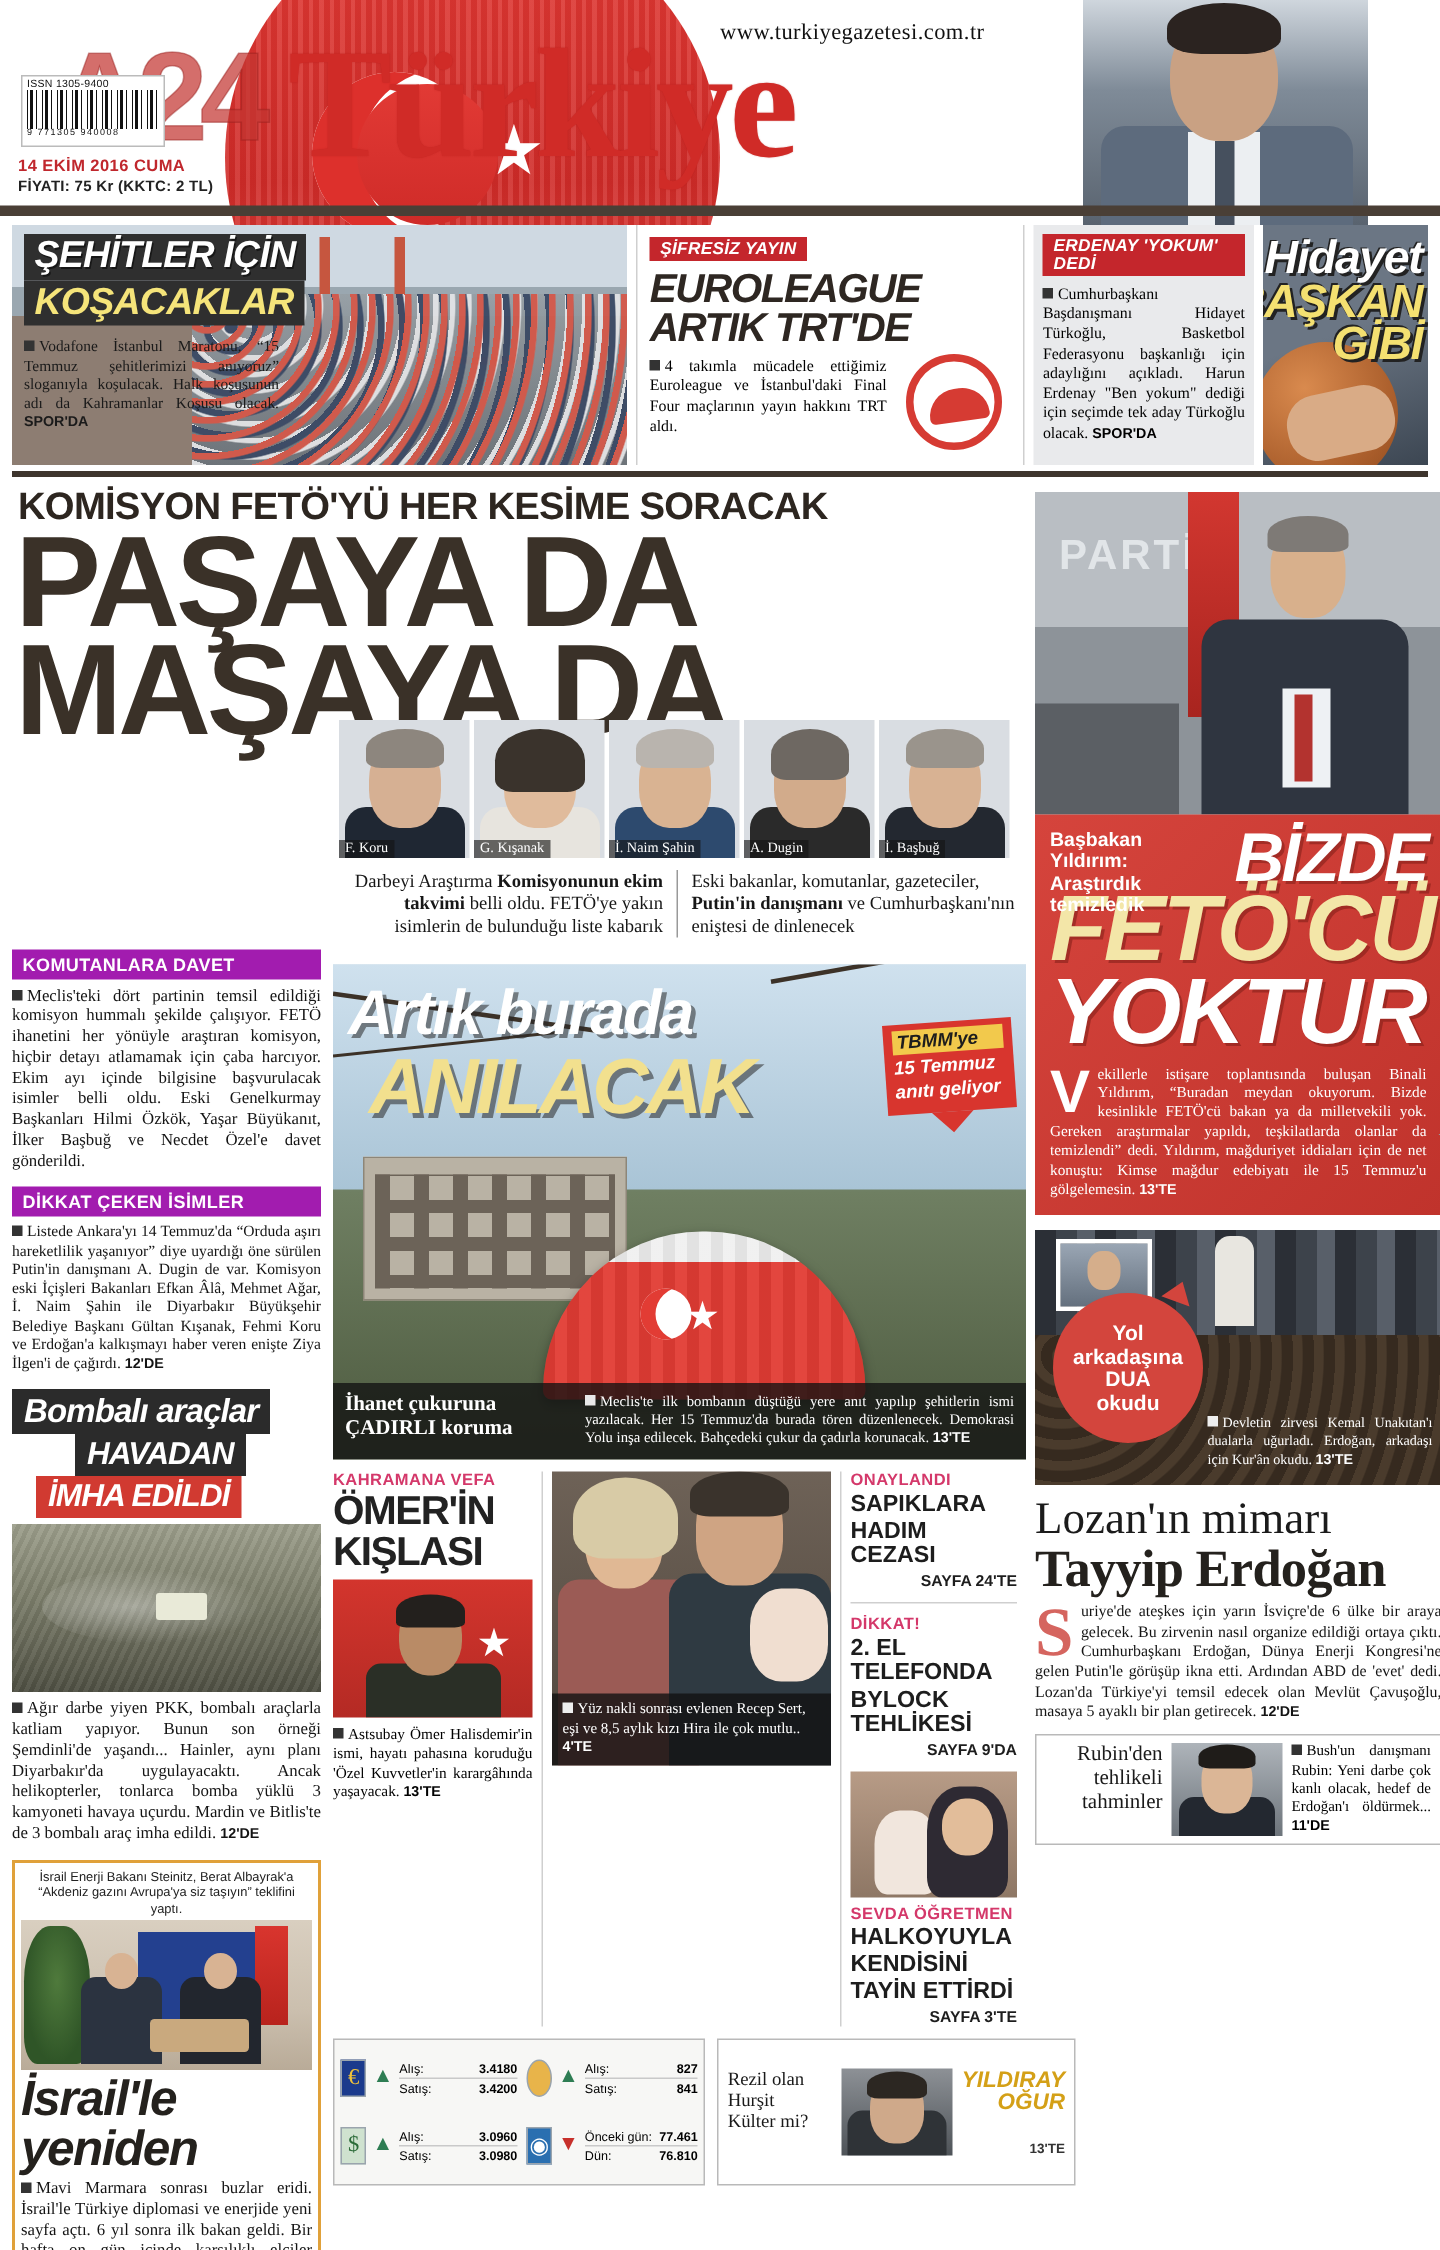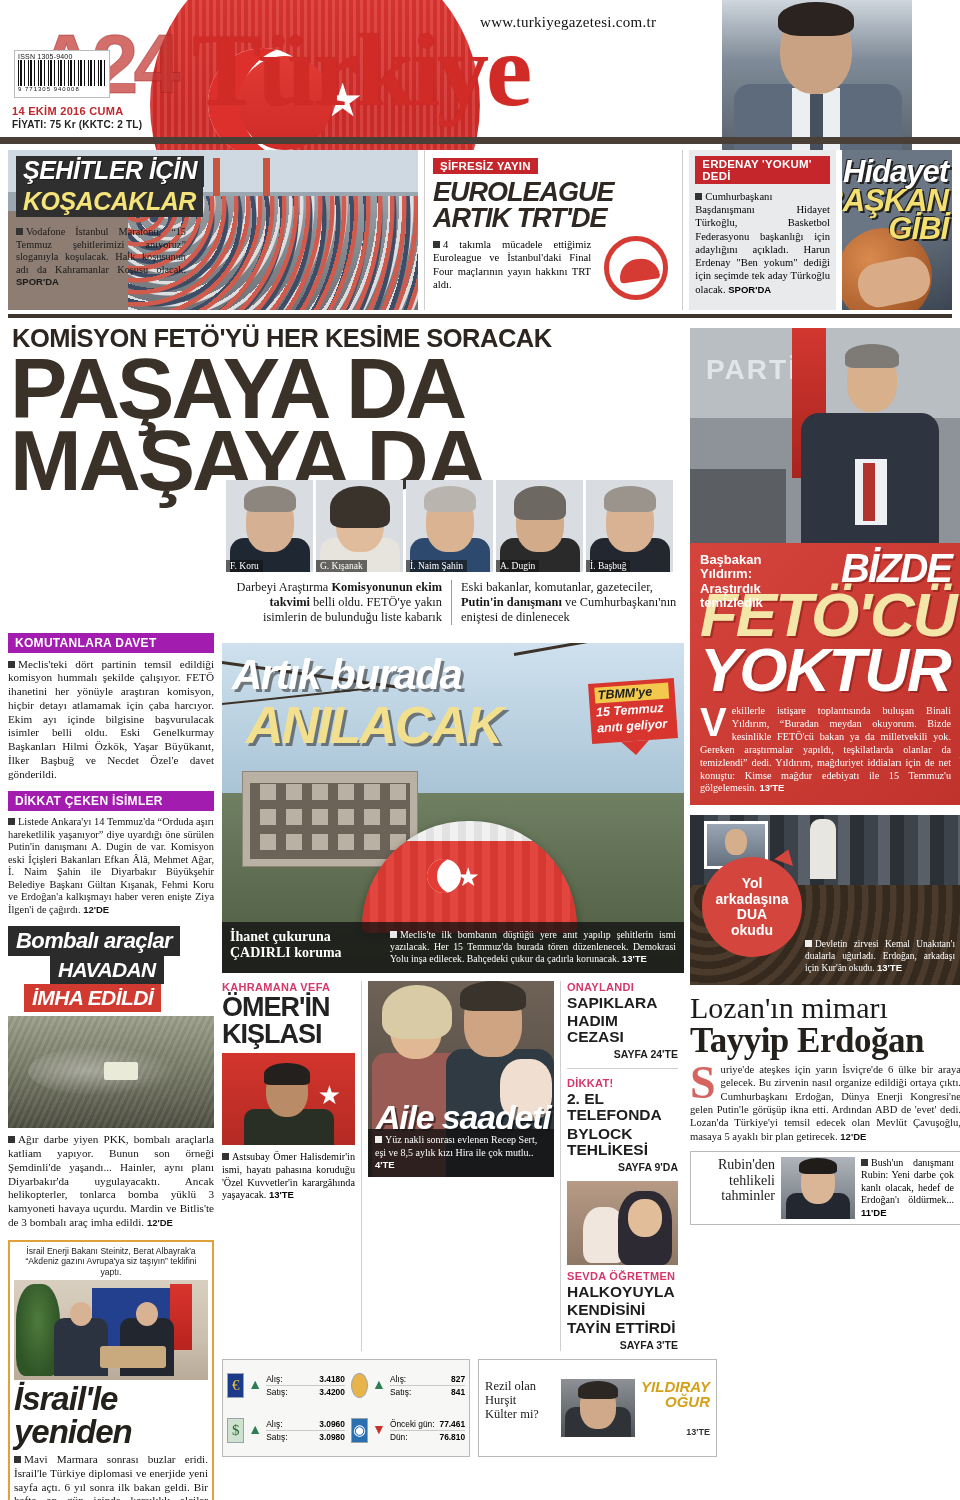--- a/index.html
+++ b/index.html
@@ -114,21 +114,21 @@
     position:absolute; left:8px; top:76px; width:170px;
     font-family:"Liberation Serif",serif; font-size:10.3px; line-height:1.22; color:#1a1a1a;
     text-align:justify;
   }
   .sq { display:inline-block; width:7px;height:7px;background:#333; margin-right:3px; vertical-align:baseline;}
   .pg { font-family:"Liberation Sans",sans-serif; font-weight:bold; font-size:9.5px; }
 
   .tz-euro { width:265px; background:#fff; border-left:1px solid #cfcfcf; border-right:1px solid #cfcfcf; padding:6px 8px 0;}
   .kicker-red {
     display:inline-block; background:#c4262c; color:#fff; font-family:"Liberation Sans",sans-serif;
-    font-weight:bold; font-size:11.5px; padding:2px 7px; letter-spacing:.2px;
+    font-weight:bold; font-style:italic; font-size:11.5px; padding:2px 7px; letter-spacing:.2px;
   }
   .euro-head {
     font-family:"Liberation Sans",sans-serif; font-weight:bold; font-style:italic; color:#2e2722;
     font-size:27px; line-height:.98; letter-spacing:-1px; margin-top:5px;
   }
   .euro-copy{ margin-top:6px; width:158px; font-size:10.6px; line-height:1.26; text-align:justify;}
   .euro-logo{
     position:absolute; right:14px; bottom:10px; width:64px;height:64px; border-radius:50%;
     border:5px solid #d63b33; background:#fff;
   }
@@ -393,21 +393,21 @@
   .yp-flagred{position:absolute; left:102px; top:0; width:34px;height:150px;background:linear-gradient(180deg,#d23730,#a8241f);}
 
   .bizde{
     position:relative; background:linear-gradient(135deg,#d5443c 0%, #c0332c 100%); padding:8px 10px 10px; overflow:hidden;
   }
   .bizde-kicker{
     position:absolute; left:10px; top:10px; width:92px;
     font-family:"Liberation Sans",sans-serif; font-weight:bold; font-size:13px; color:#fff; line-height:1.1;
   }
   .bizde-l1{ text-align:right; font-family:"Liberation Sans",sans-serif; font-weight:bold; font-style:italic;
-    font-size:40px; color:#fff; line-height:.88; letter-spacing:-2px; text-shadow:2px 2px 0 rgba(120,25,20,.5);}
+    font-size:46px; color:#fff; line-height:.88; letter-spacing:-2px; text-shadow:2px 2px 0 rgba(120,25,20,.5);}
   .bizde-l2{ text-align:left; font-family:"Liberation Sans",sans-serif; font-weight:bold; font-style:italic;
     font-size:62px; color:#f3e6a8; line-height:.88; letter-spacing:-2px; margin-top:2px; text-shadow:2px 2px 0 rgba(120,25,20,.5);}
   .bizde-l3{ text-align:left; font-family:"Liberation Sans",sans-serif; font-weight:bold; font-style:italic;
     font-size:62px; color:#fff; line-height:.88; letter-spacing:-2px; text-shadow:2px 2px 0 rgba(120,25,20,.5);}
   .bizde-body{
     margin-top:8px; font-family:"Liberation Serif",serif; font-size:10.2px; line-height:1.26; color:#fff; text-align:justify;
   }
   .dropcap{
     float:left; font-family:"Liberation Sans",sans-serif; font-weight:bold; font-size:40px; line-height:.82;
     color:#fff; margin:1px 5px 0 0;
@@ -699,21 +699,20 @@
 
             <div class="m3b">
               <div class="aile-photo">
                 <div class="aile-w-body"></div>
                   <div class="aile-w-head"></div>
                   <div class="aile-w-hair"></div>
                 <div class="aile-m-body"></div>
                   <div class="aile-m-head"></div>
                   <div class="aile-m-hair"></div>
                 <div class="aile-baby"></div>
-                <div class="aile-head">Aile saadeti</div>
                 <div class="aile-capbar">
                   <span class="sq" style="background:#eee"></span><span>Yüz nakli sonrası evlenen Recep Sert, eşi ve 8,5 aylık kızı Hira ile çok mutlu..</span>
                   <span class="pg">4'TE</span>
                 </div>
               </div>
             </div>
 
             <div class="m3c">
               <div>
                 <div class="pink-kicker">ONAYLANDI</div>

